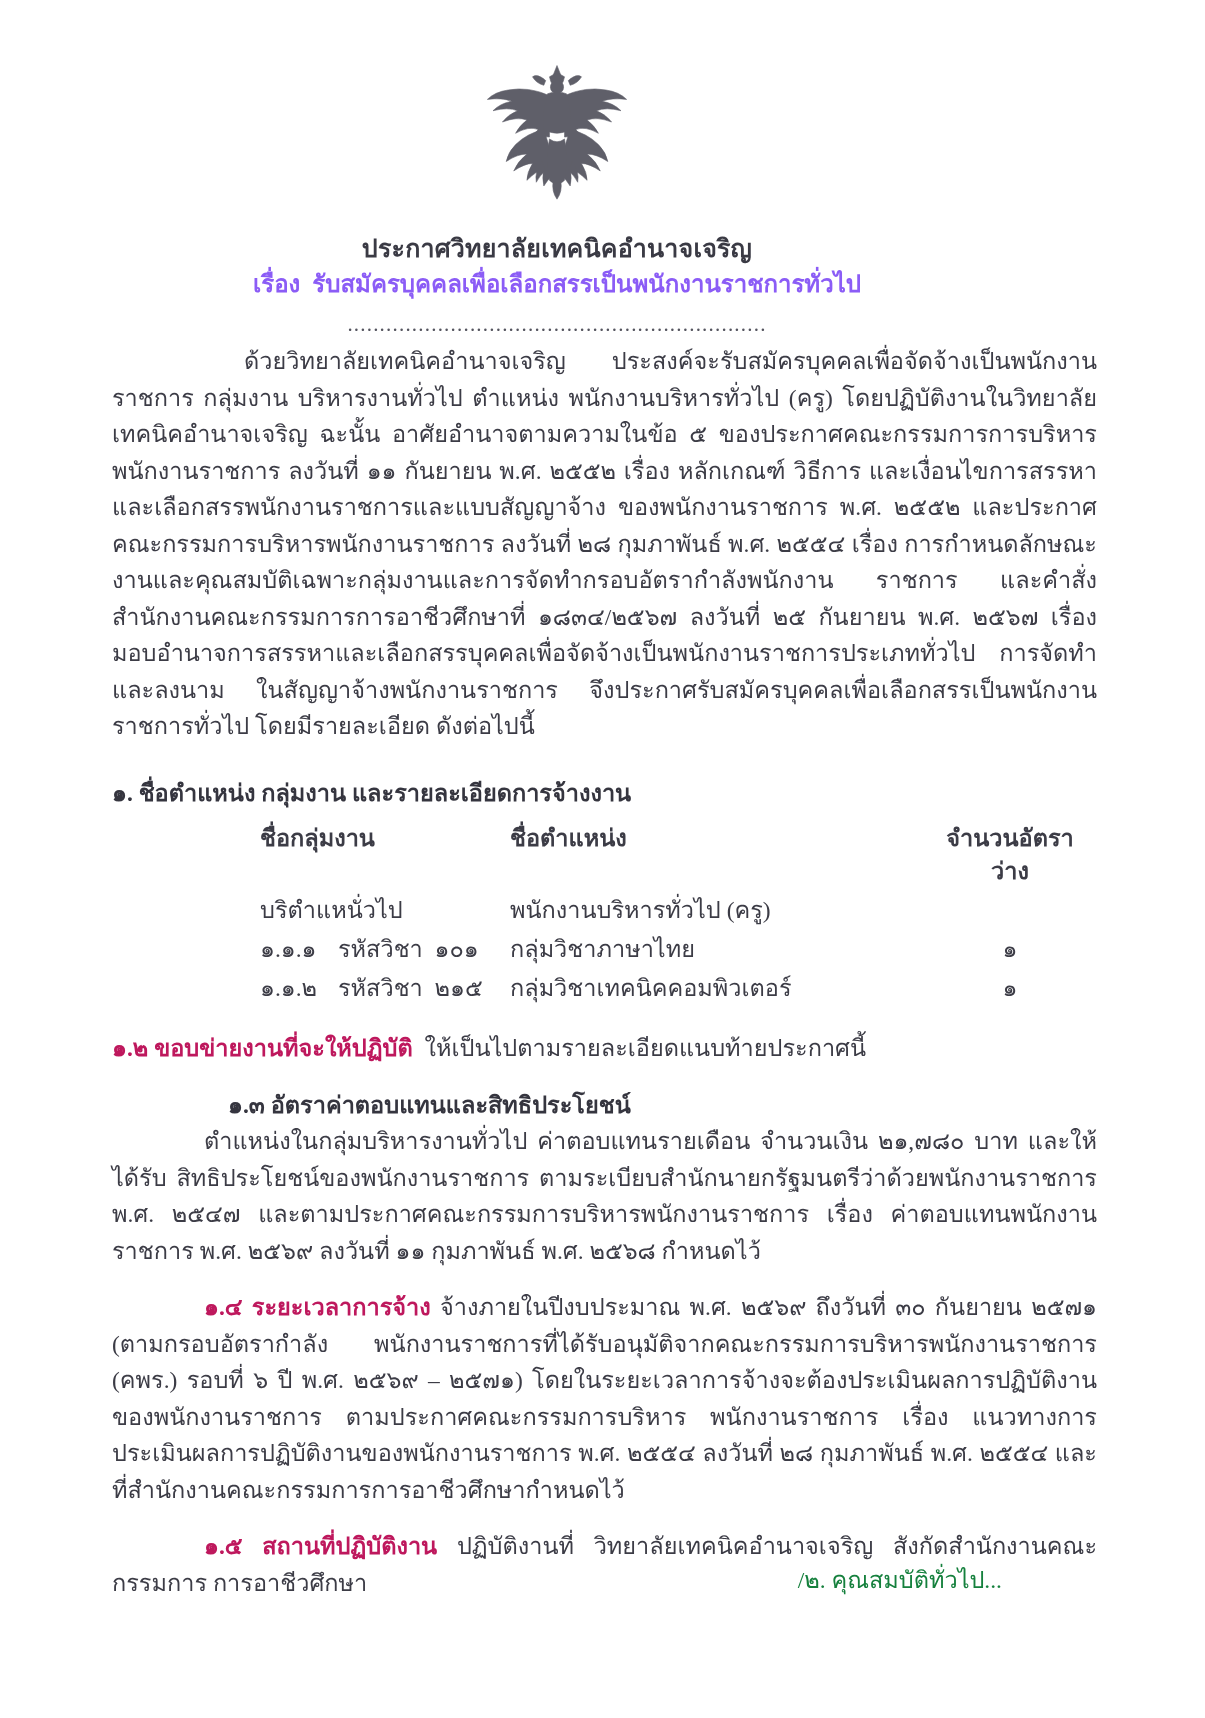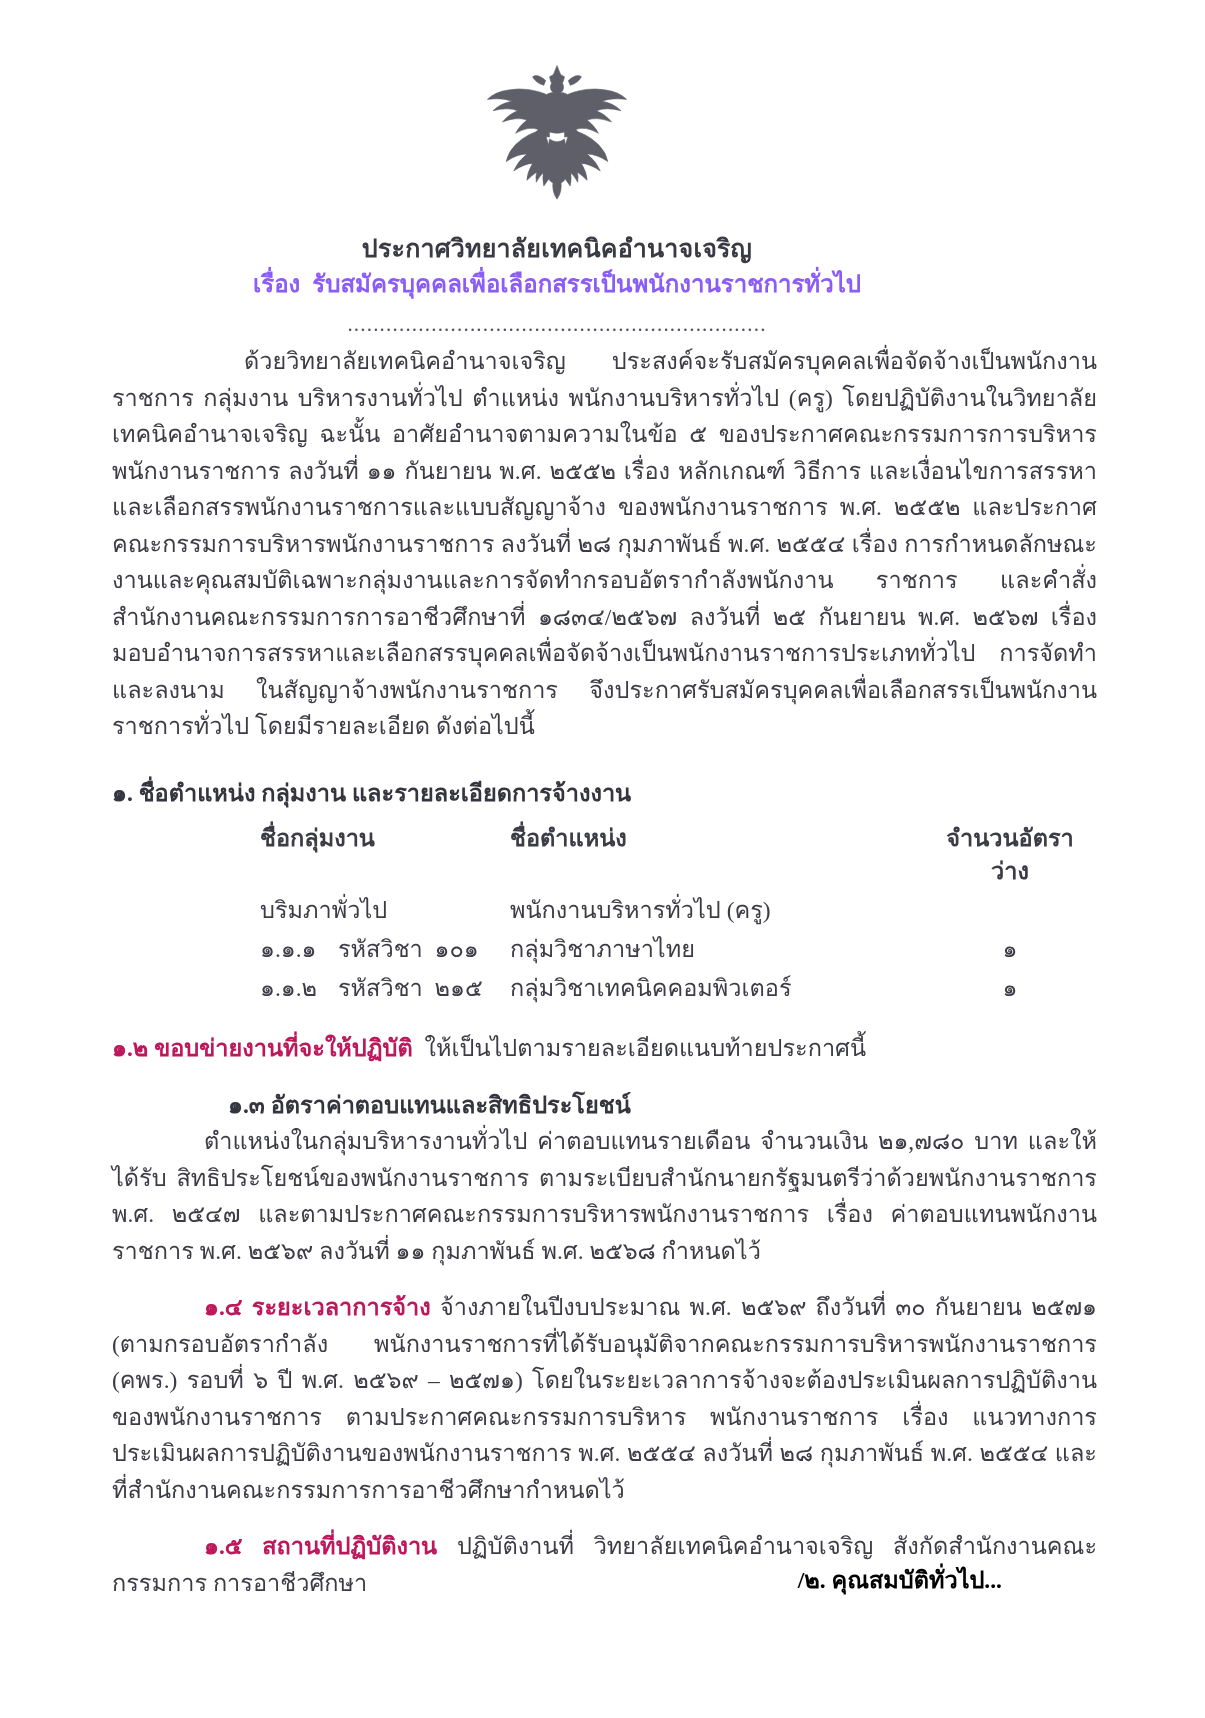--- a/index.html
+++ b/index.html
@@ -131,22 +131,22 @@
 
   
   b.strong { font-weight: bold; color: #be185d; }
 
   
   .footer-note {
     position: absolute;
     bottom: 120px;
     right: 112px;
     font-size: 23.5px;
-    font-weight: bold;
-    color: #000000;
+    font-weight: normal;
+    color: #15803d;
   }
 </style>
 </head>
 <body>
 
 <div class="page">
 
   <div class="emblem-wrap">
     <svg class="emblem" viewBox="0 0 200 170" aria-hidden="true">
       <g fill="#4a4a55" stroke="#4a4a55" stroke-width="0.6">
@@ -195,21 +195,21 @@
 
 
     <table class="job-table">
       <tbody>
         <tr class="th-row">
           <td class="col-group">ชื่อกลุ่มงาน</td>
           <td class="col-pos">ชื่อตำแหน่ง</td>
           <td class="col-count">จำนวนอัตราว่าง</td>
         </tr>
         <tr>
-          <td class="col-group">บริมภาพั่วไป</td>
+          <td class="col-group">บริตำแหนั่วไป</td>
           <td class="col-pos">พนักงานบริหารทั่วไป (ครู)</td>
           <td class="col-count"></td>
         </tr>
         <tr>
           <td class="col-group code-cell">
             <span class="code-num">๑.๑.๑</span><span class="code-label">รหัสวิชา</span>&nbsp;&nbsp;<span class="code-val">๑๐๑</span>
           </td>
           <td class="col-pos">กลุ่มวิชาภาษาไทย</td>
           <td class="col-count">๑</td>
         </tr>

